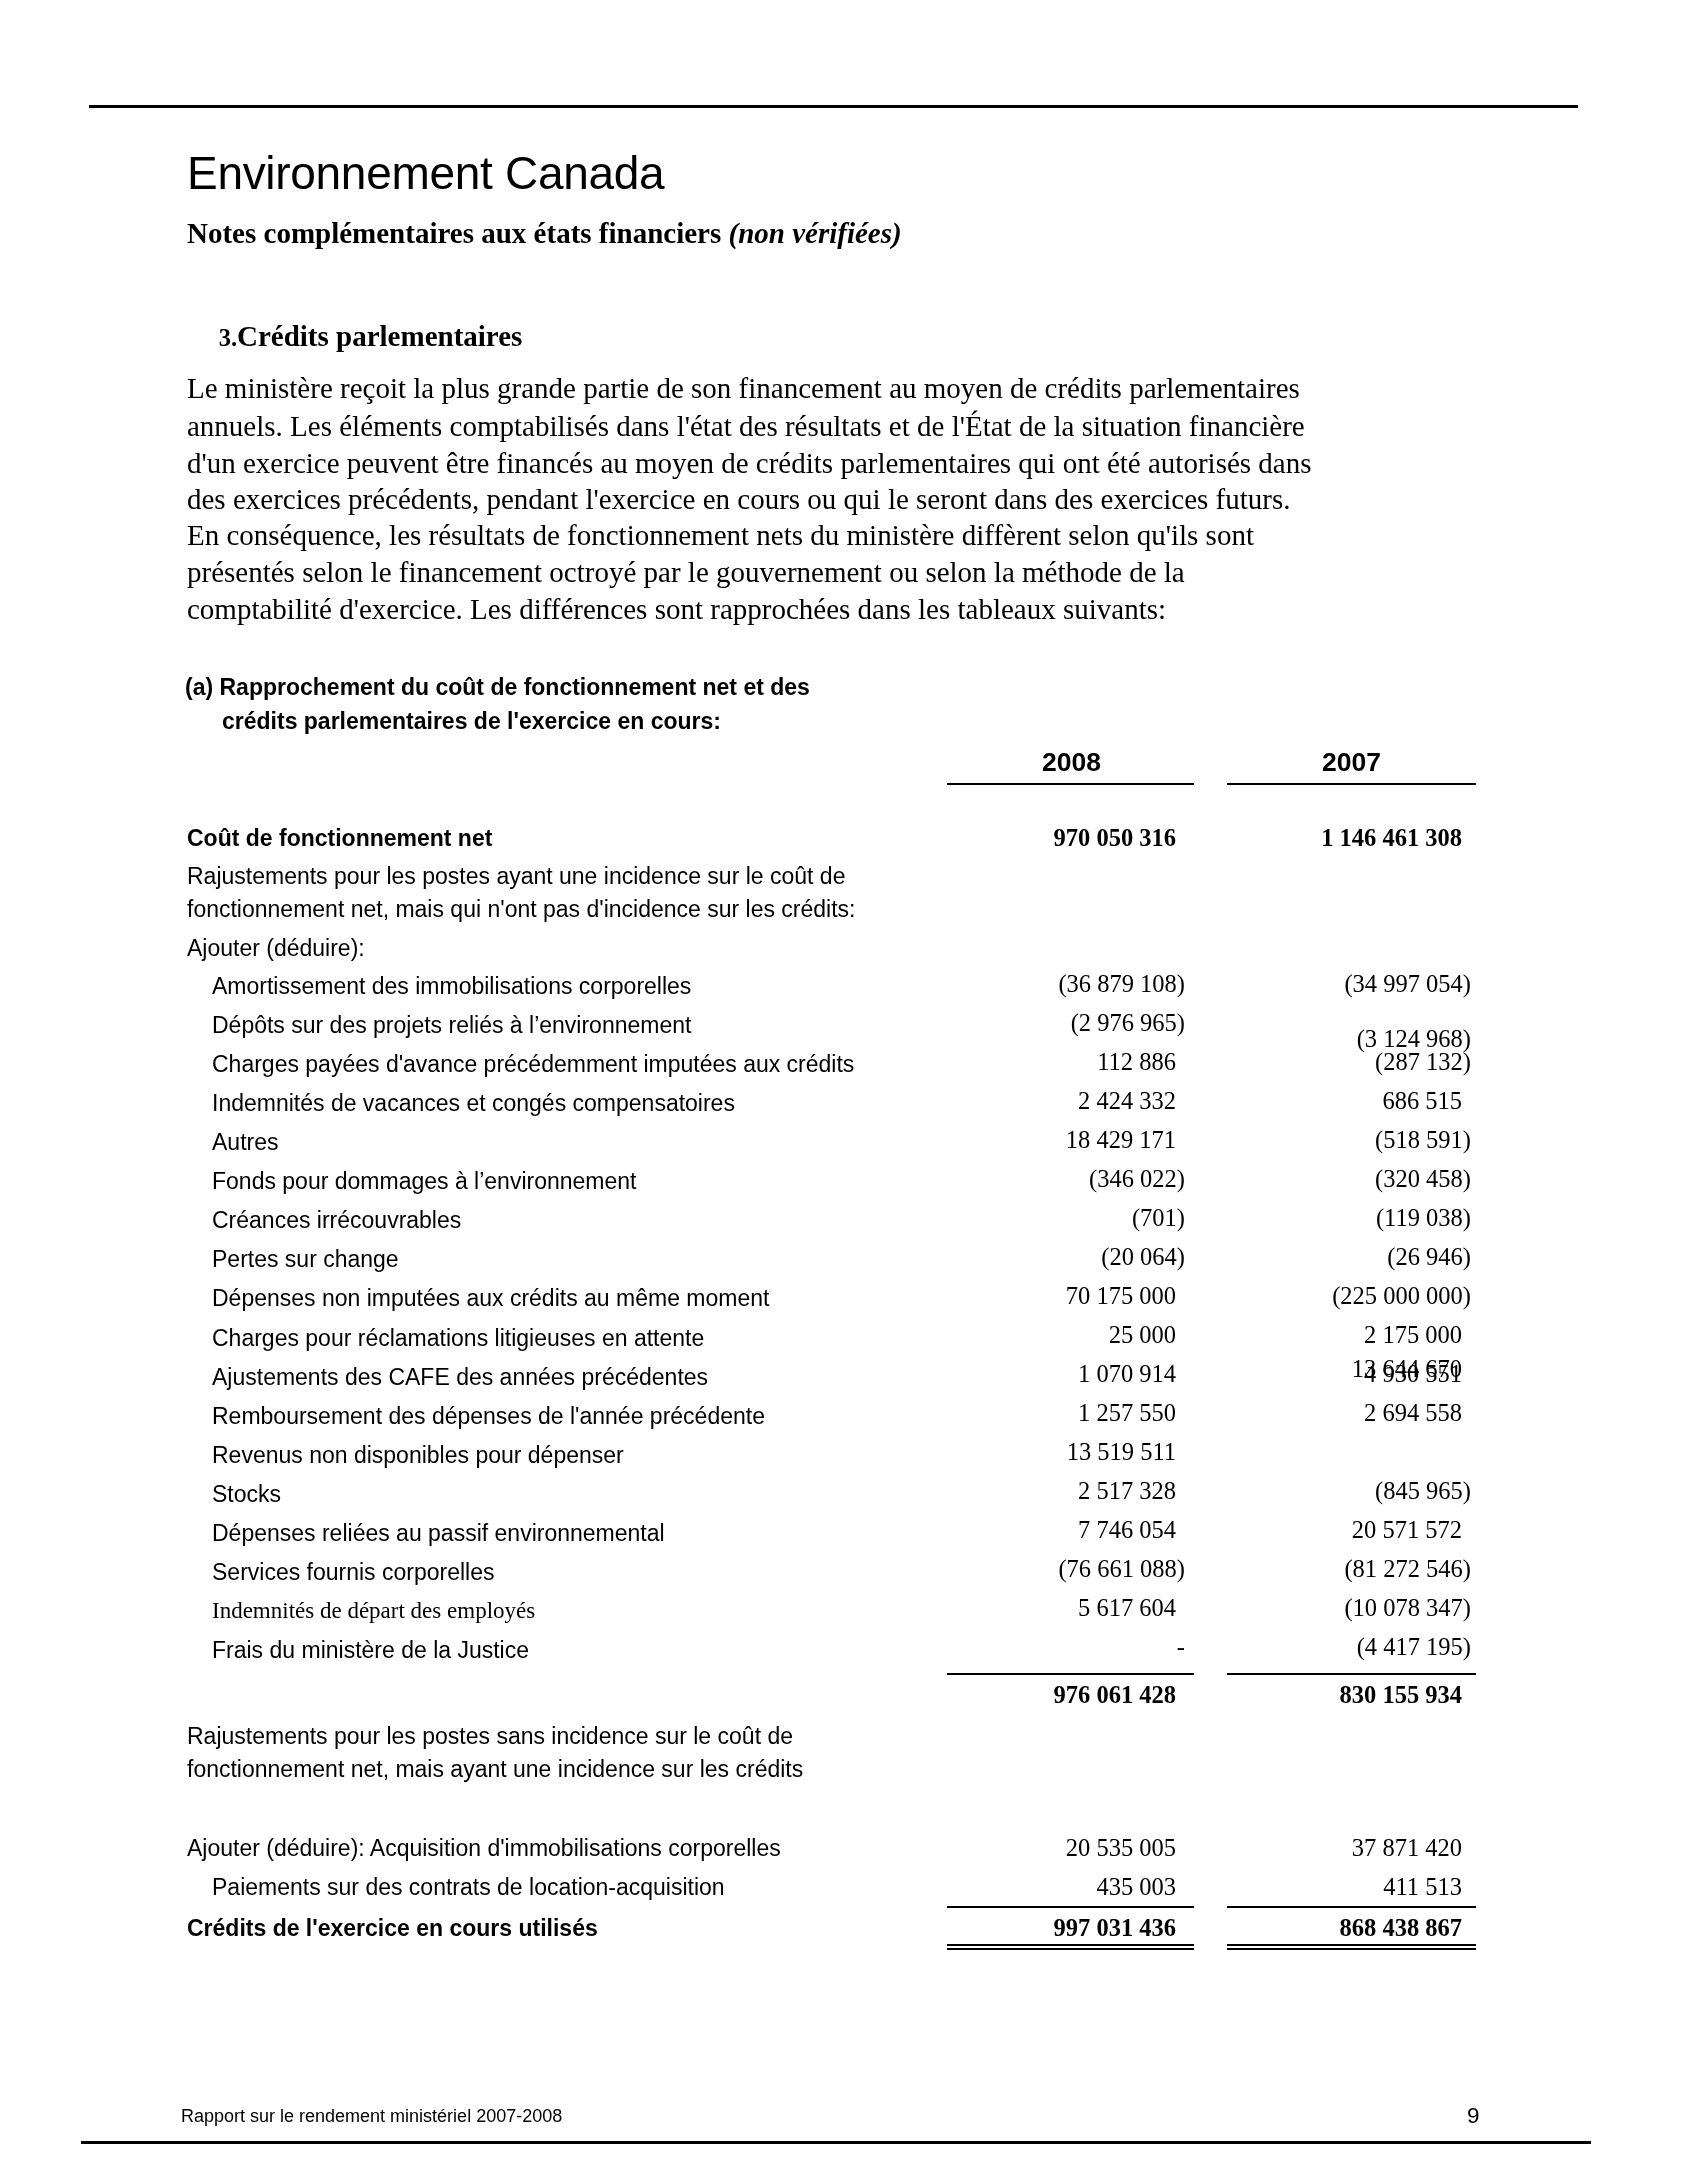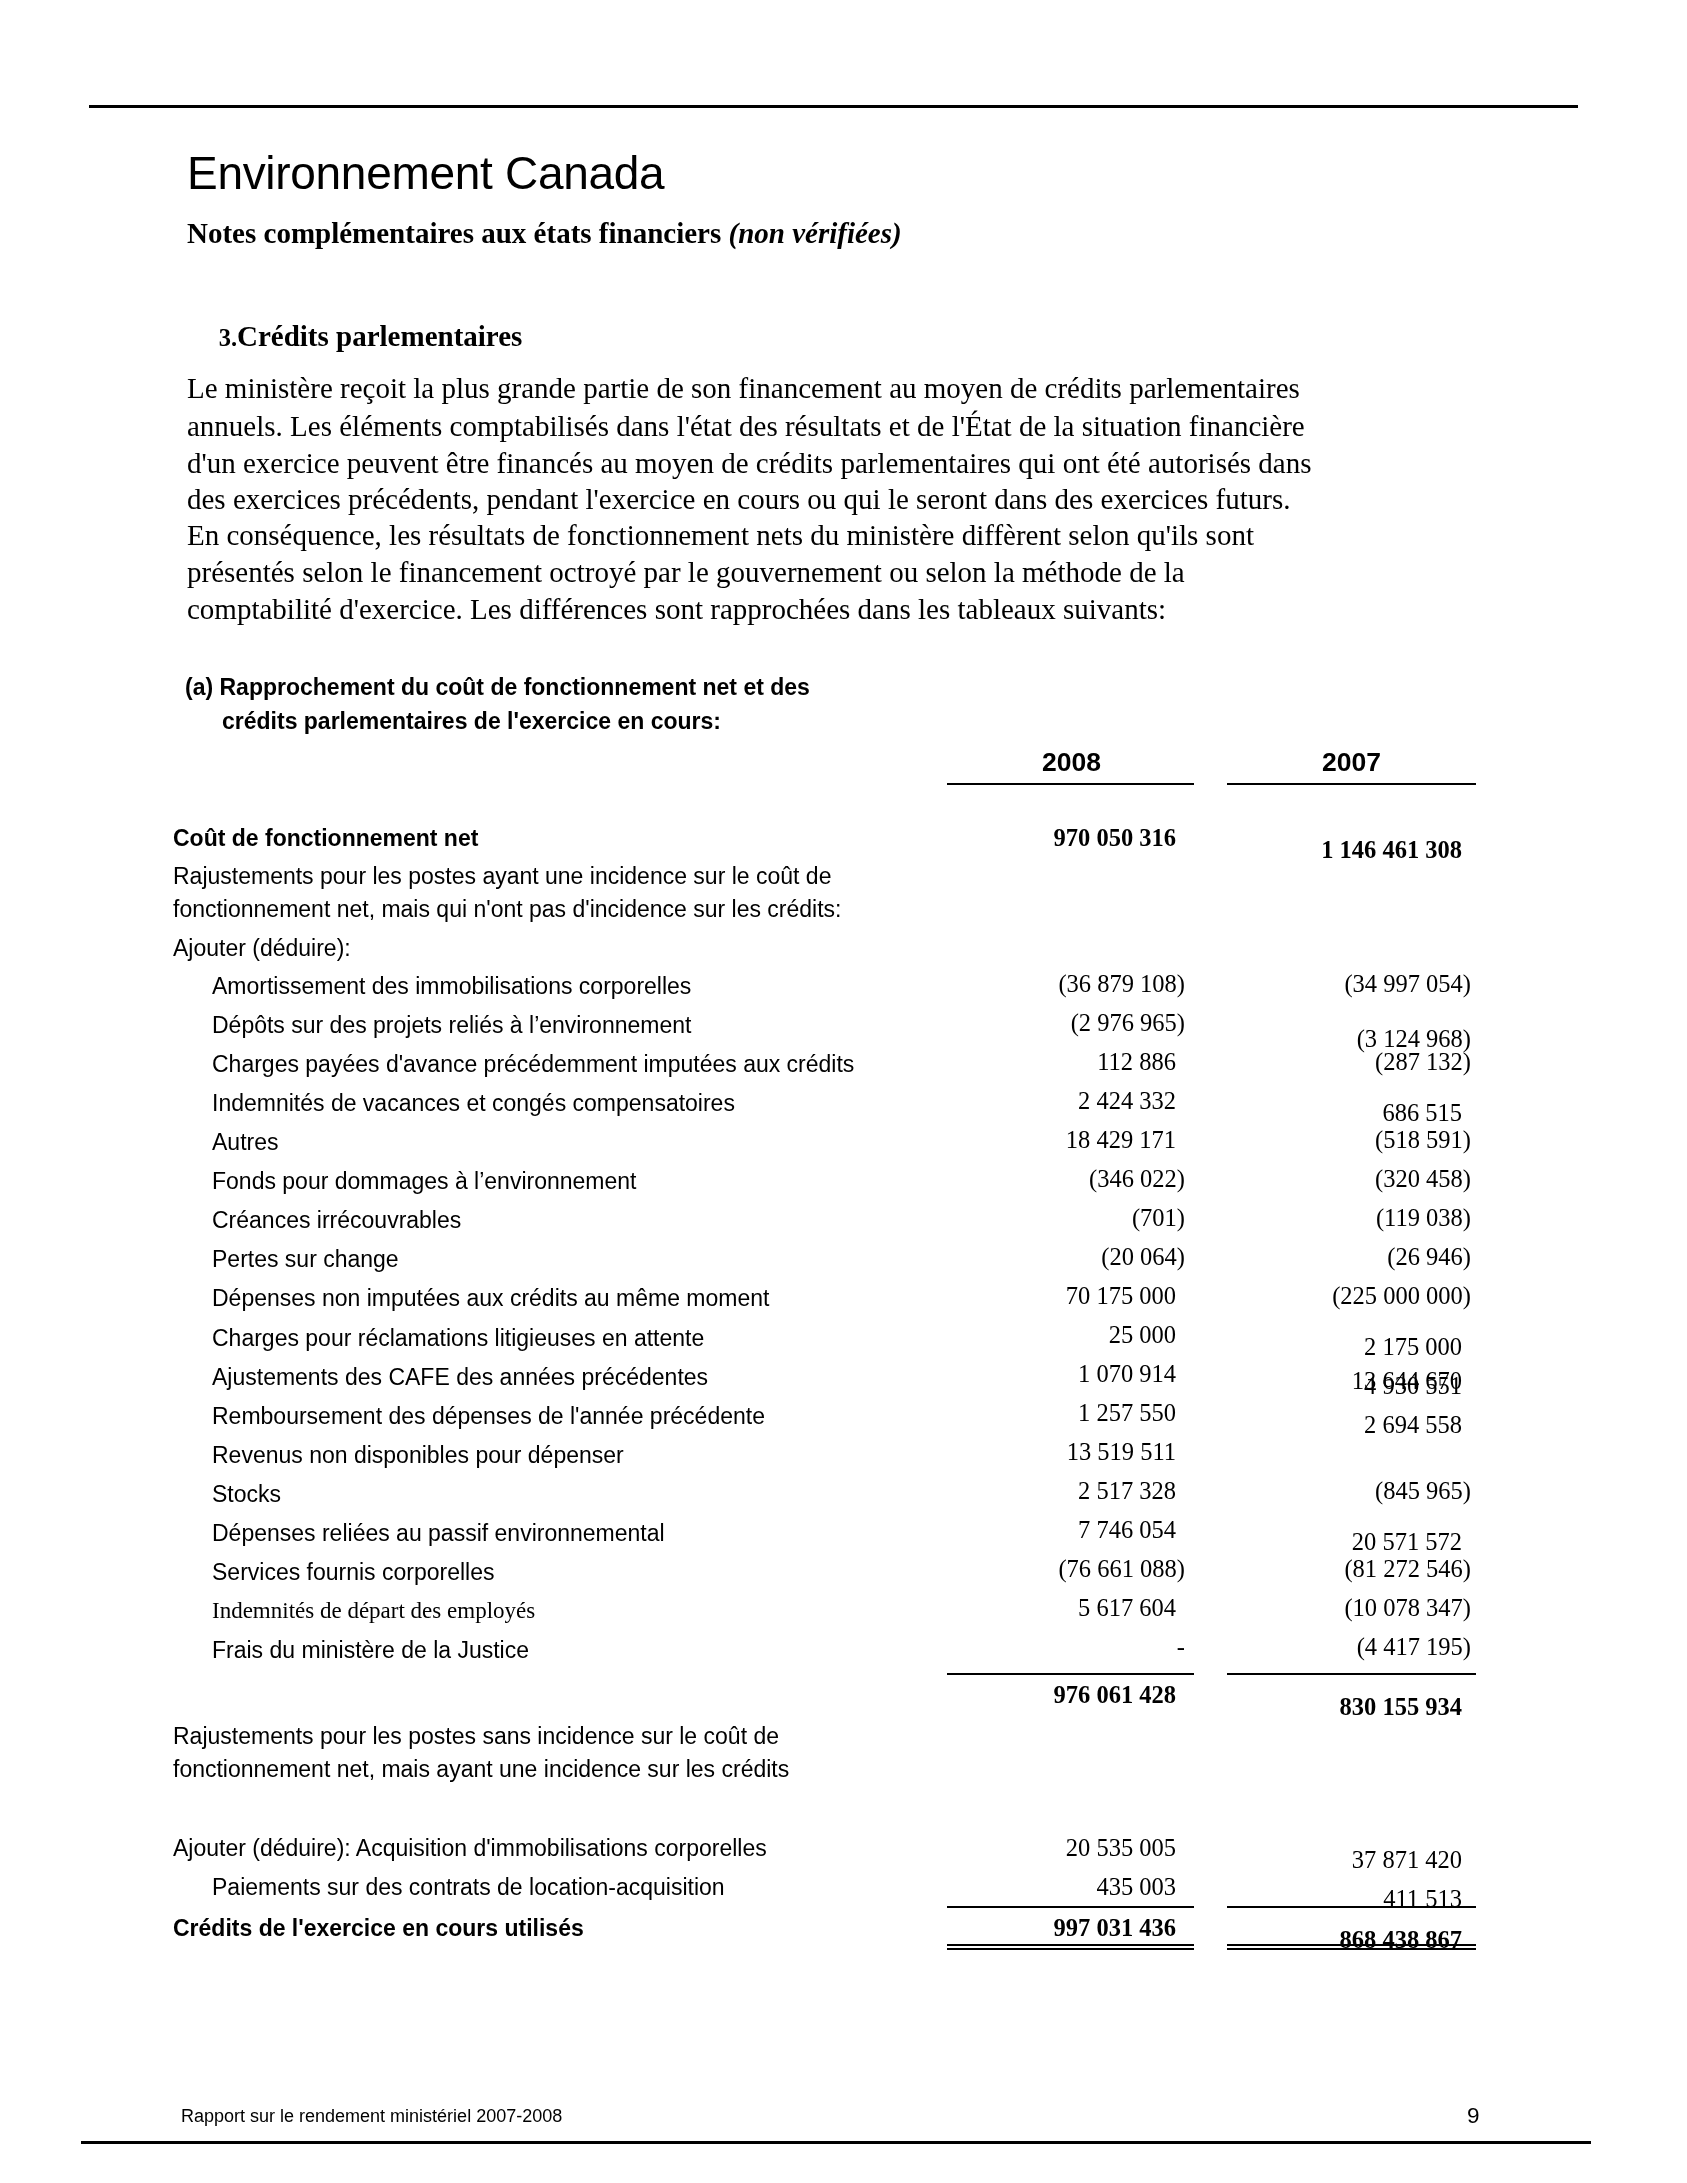--- a/index.html
+++ b/index.html
@@ -25,30 +25,30 @@
   #subheading-line-2 { left: 222px; top: 704px; }
 
   .year { font-size: 26.5px; line-height: 33px; font-weight: bold; width: 249px; text-align: center; top: 746px; }
   #year-2008 { left: 947px; }
   #year-2007 { left: 1227px; }
 
   .col-rule { height: 2px; }
   .col-2008 { left: 947px; width: 247px; }
   .col-2007 { left: 1227px; width: 249px; }
 
-  .row-label { left: 173px; font-size: 23px; line-height: 30px; }
+  .row-label { left: 187px; font-size: 23px; line-height: 30px; }
   .row-label.indent { left: 212px; }
   .row-label.bold { font-weight: bold; }
 
   .num { font-size: 24.5px; line-height: 30px; text-align: right; }
   .num.c2008 { left: 947px; width: 238px; }
   .num.c2007 { left: 1227px; width: 244px; }
   .num.bold { font-weight: bold; }
   .num.shift { width: 229px; }
-  .num.c2007.shift { width: 235px; margin-top: 12px; }
+  .num.c2007.shift { width: 235px; }
 
   #footer-text { left: 181px; top: 2101px; font-size: 18px; line-height: 30px; }
   #footer-page { left: 1467px; top: 2101px; font-size: 22.5px; line-height: 30px; }
   #footer-rule { left: 81px; top: 2141px; width: 1510px; height: 2.6px; }
 </style>
 </head>
 <body>
 
 <div class="rule" id="top-rule"></div>
 <div class="abs sans" id="org-title">Environnement Canada</div>

